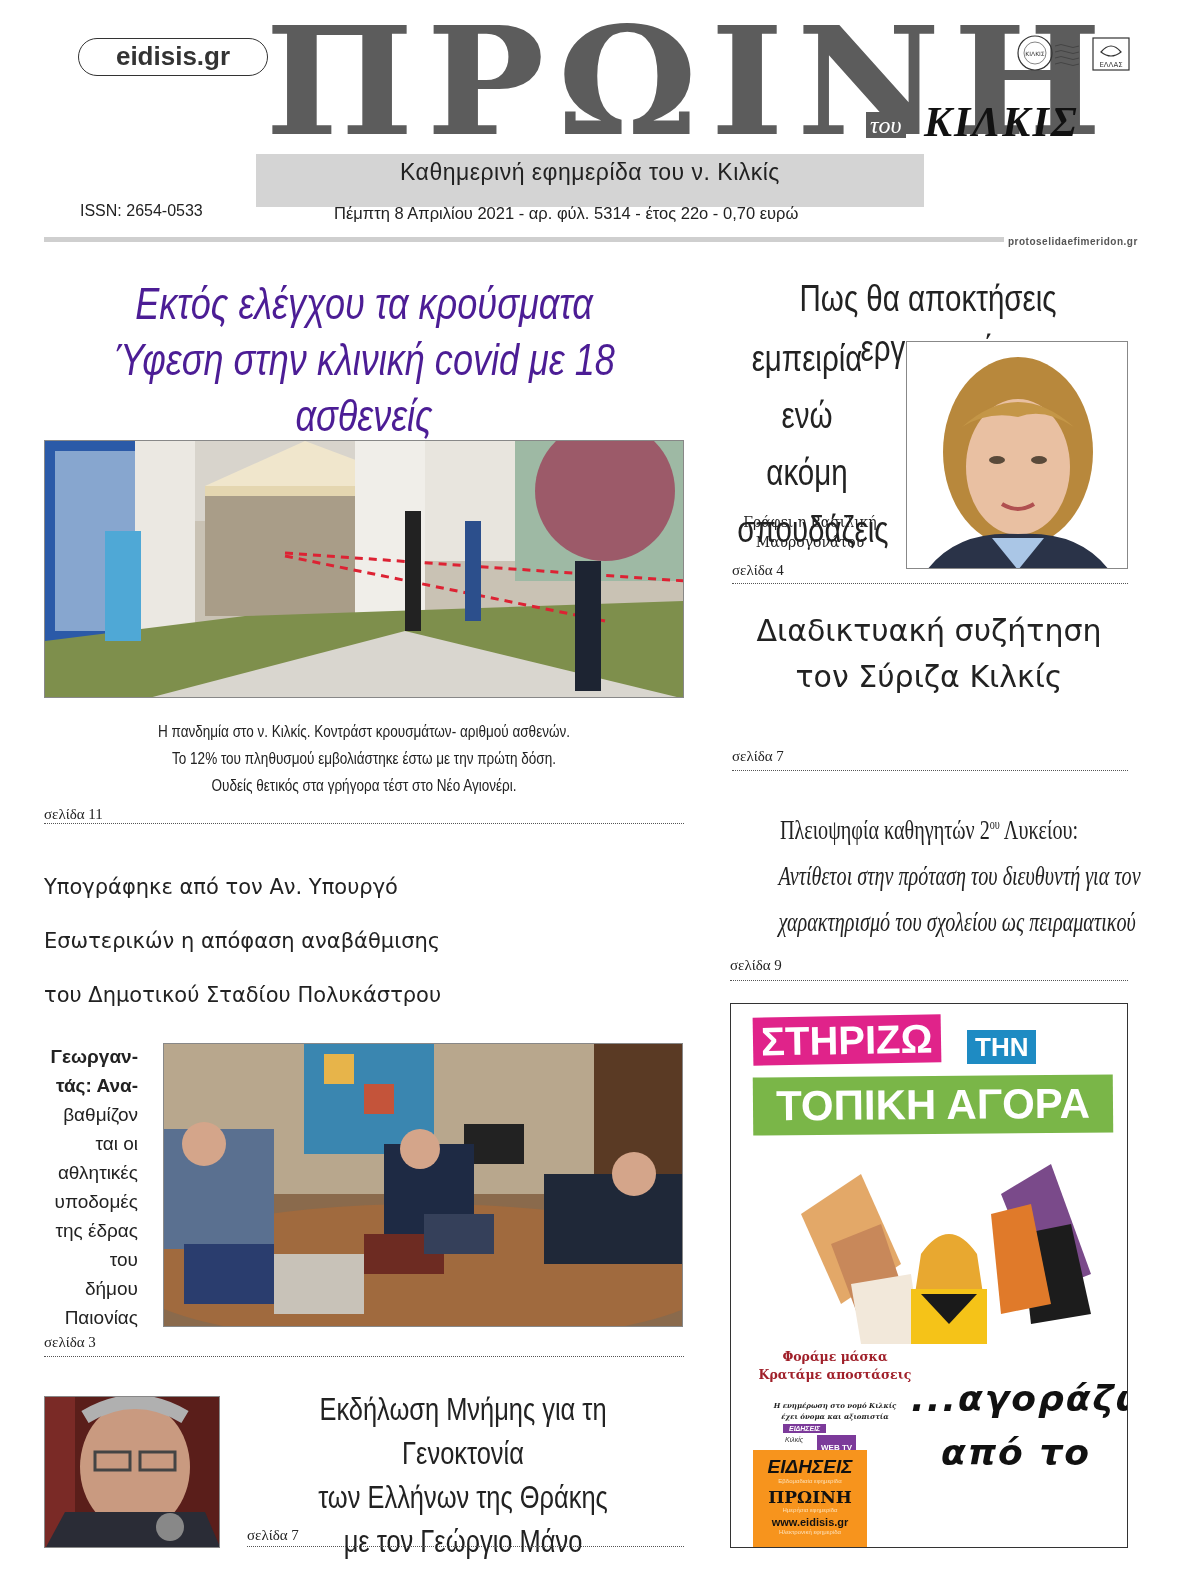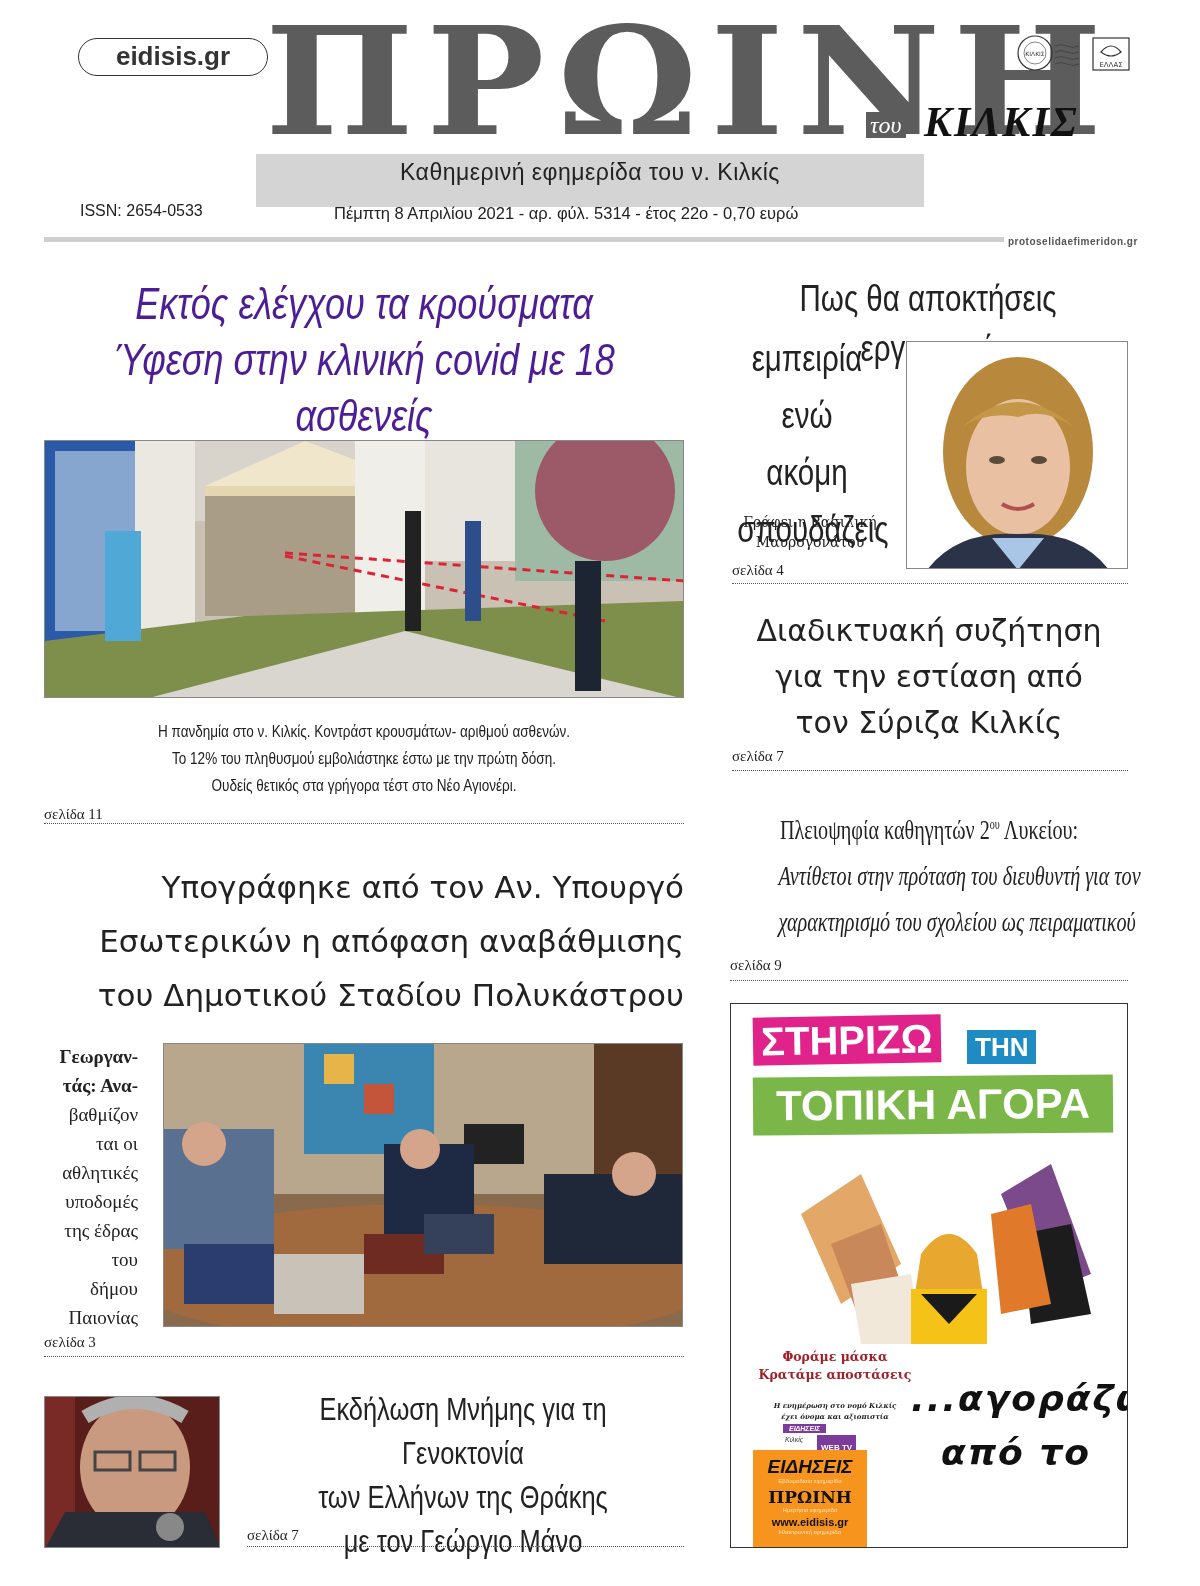--- a/index.html
+++ b/index.html
@@ -14,23 +14,23 @@
 .issn{left:80px;top:202px;font-size:16px;color:#222}
 .dateline{left:334px;top:204px;font-size:16.5px;color:#222}
 .rule{left:44px;top:237px;width:960px;height:5px;background:#cfcfcf}
 .proto{left:1008px;top:236px;font-size:10px;font-weight:bold;color:#555;letter-spacing:0.5px}
 .cond{font-family:"Liberation Sans Narrow","Liberation Sans",sans-serif;transform:scaleX(0.82);transform-origin:center}
 .h1{left:44px;top:276px;width:640px;text-align:center;font-family:"Liberation Serif",serif;font-style:italic;font-size:44px;line-height:56px;color:#4c1d95}
 .photo{border:1px solid #888;overflow:hidden}
 .caption{text-align:center;font-family:"Liberation Sans",sans-serif;font-size:16.5px;line-height:27px;color:#222}
 .page-ref{font-family:"Liberation Serif",serif;font-size:15px;color:#222}
 .dots{border-bottom:1.5px dotted #555;height:0}
-.h2{text-align:right;font-family:"DejaVu Sans",sans-serif;font-size:31px;line-height:54px;color:#222}
+.h2{text-align:left;font-family:"DejaVu Sans",sans-serif;font-size:21px;line-height:54px;color:#222}
 .rh{font-family:"Liberation Serif",serif;font-size:34px;color:#222;text-align:center}
-.sidebar-text{font-family:Liberation Serif, serif;font-size:19px;line-height:29px;text-align:right;color:#222}
+.sidebar-text{font-family:Liberation Sans, sans-serif;font-size:19px;line-height:29px;text-align:right;color:#222}
 .ad{left:730px;top:1003px;width:398px;height:545px;border:1.5px solid #333;background:#fff;overflow:hidden}
 </style>
 </head>
 <body>
 
 <div class="abs site-pill">eidisis.gr</div>
 <div class="abs masthead">ΠΡΩΙΝΗ</div>
 <div class="abs tou">του</div>
 <div class="abs kilkis">ΚΙΛΚΙΣ</div>
 <div class="abs stamp">
@@ -171,21 +171,20 @@
     <path d="M95 162 q16 10 32 0" stroke="#b05050" stroke-width="4" fill="none"></path>
     <path d="M20 228 q30 -40 91 -36 q61 -4 91 36z" fill="#2a3348"></path>
     <path d="M85 196 l26 32 l26 -32" fill="#aac6e6"></path>
   </svg>
 </div>
 <div class="abs page-ref" style="left:732px;top:562px">σελίδα 4</div>
 <div class="abs dots" style="left:732px;top:583px;width:396px"></div>
 
 <div class="abs" style="left:730px;top:608px;width:398px;text-align:center;font-family:'DejaVu Sans',sans-serif;font-size:30px;line-height:46px;color:#222">
   <div>Διαδικτυακή συζήτηση</div>
-  <div>για την εστίαση από</div>
   <div>τον Σύριζα Κιλκίς</div>
 </div>
 <div class="abs page-ref" style="left:732px;top:748px">σελίδα 7</div>
 <div class="abs dots" style="left:732px;top:770px;width:396px"></div>
 
 <div class="abs rh" style="left:720px;top:802px;width:418px;font-size:28px;line-height:46px">
   <div style="transform:scaleX(0.72);transform-origin:center;white-space:nowrap"><span>Πλειοψηφία καθηγητών 2</span><sup style="font-size:14px">ου</sup><span> Λυκείου:</span></div>
   <div style="transform:scaleX(0.72);transform-origin:center;white-space:nowrap;font-style:italic">Αντίθετοι στην πρόταση του διευθυντή για τον</div>
   <div style="transform:scaleX(0.72);transform-origin:center;white-space:nowrap;font-style:italic">χαρακτηρισμό του σχολείου ως πειραματικού</div>
 </div>

